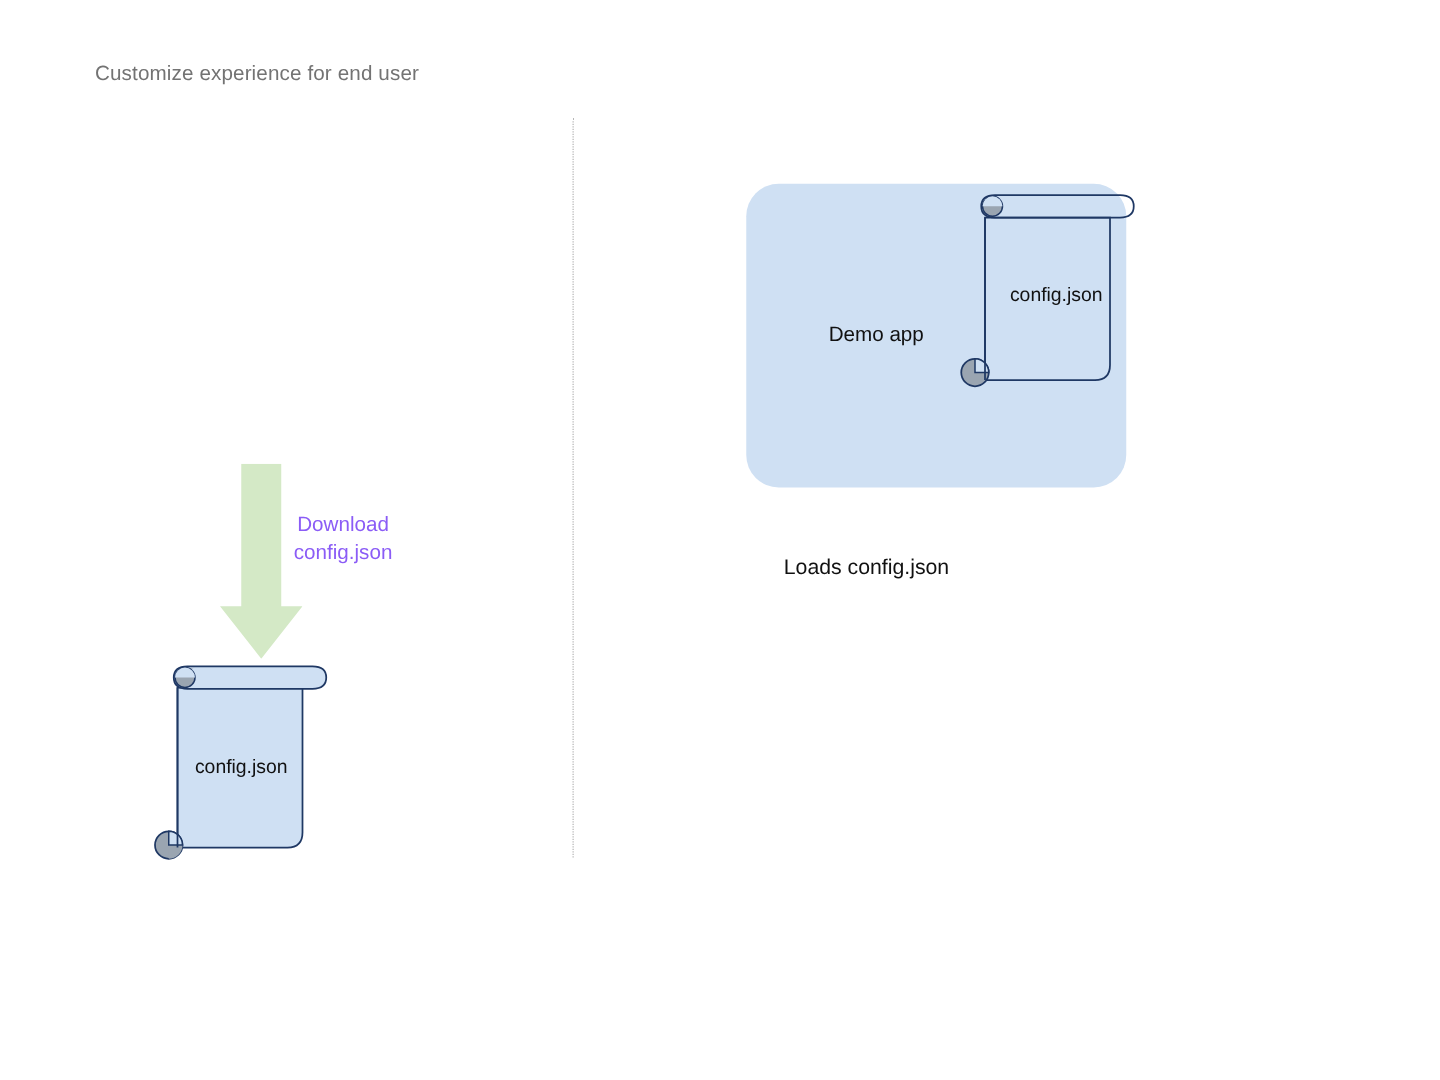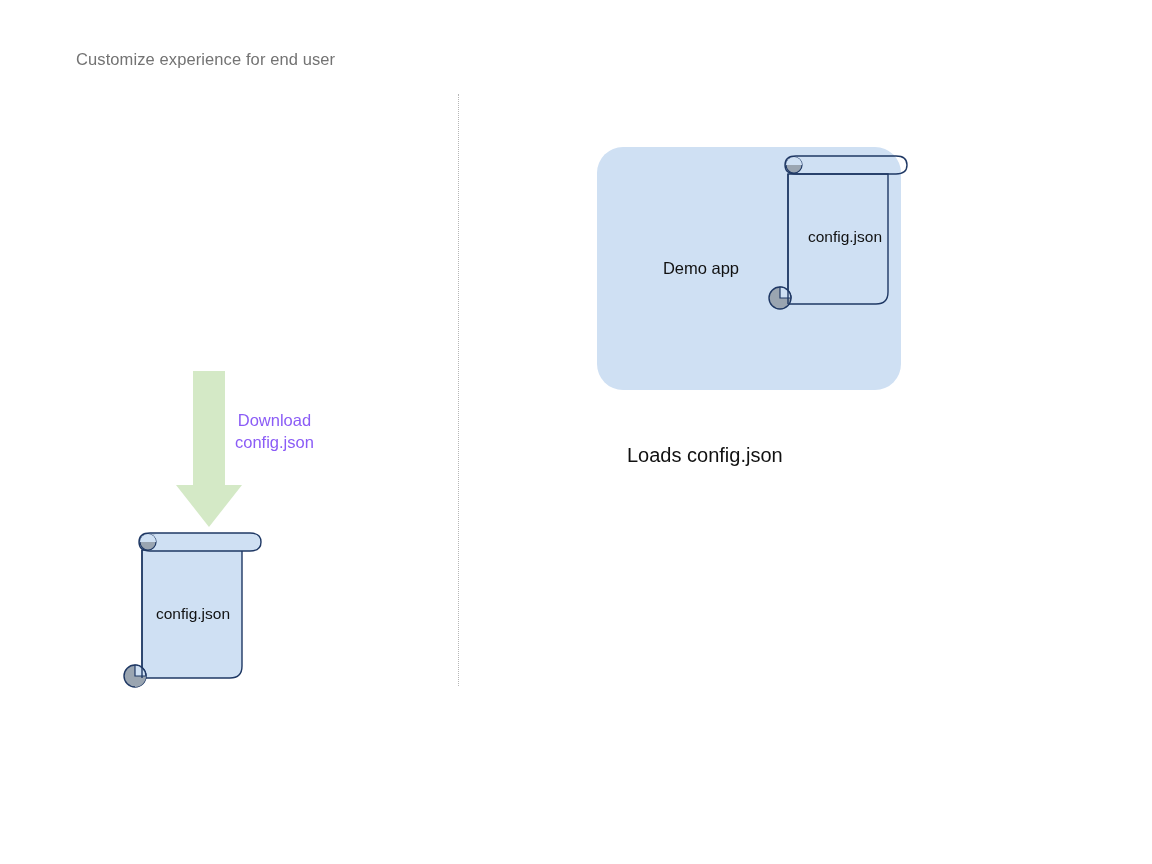--- a/index.html
+++ b/index.html
@@ -133,21 +133,21 @@
     font-size: 16.5px;
     color: #111111;
   }
   #scroll-right { left: 766px; top: 152px; width: 145px; height: 162px; }
   #scroll-right .scroll-label { left: 24px; top: 76px; width: 110px; }
 
   .footnote {
     position: absolute;
     left: 627px;
     top: 444px;
-    font-size: 20px;
+    font-size: 17px;
     color: #111111;
     white-space: nowrap;
   }
 </style>
 </head>
 <body>
 
 <div class="canvas">
 
   <div class="title" id="title-left">Customize experience for end user</div>

